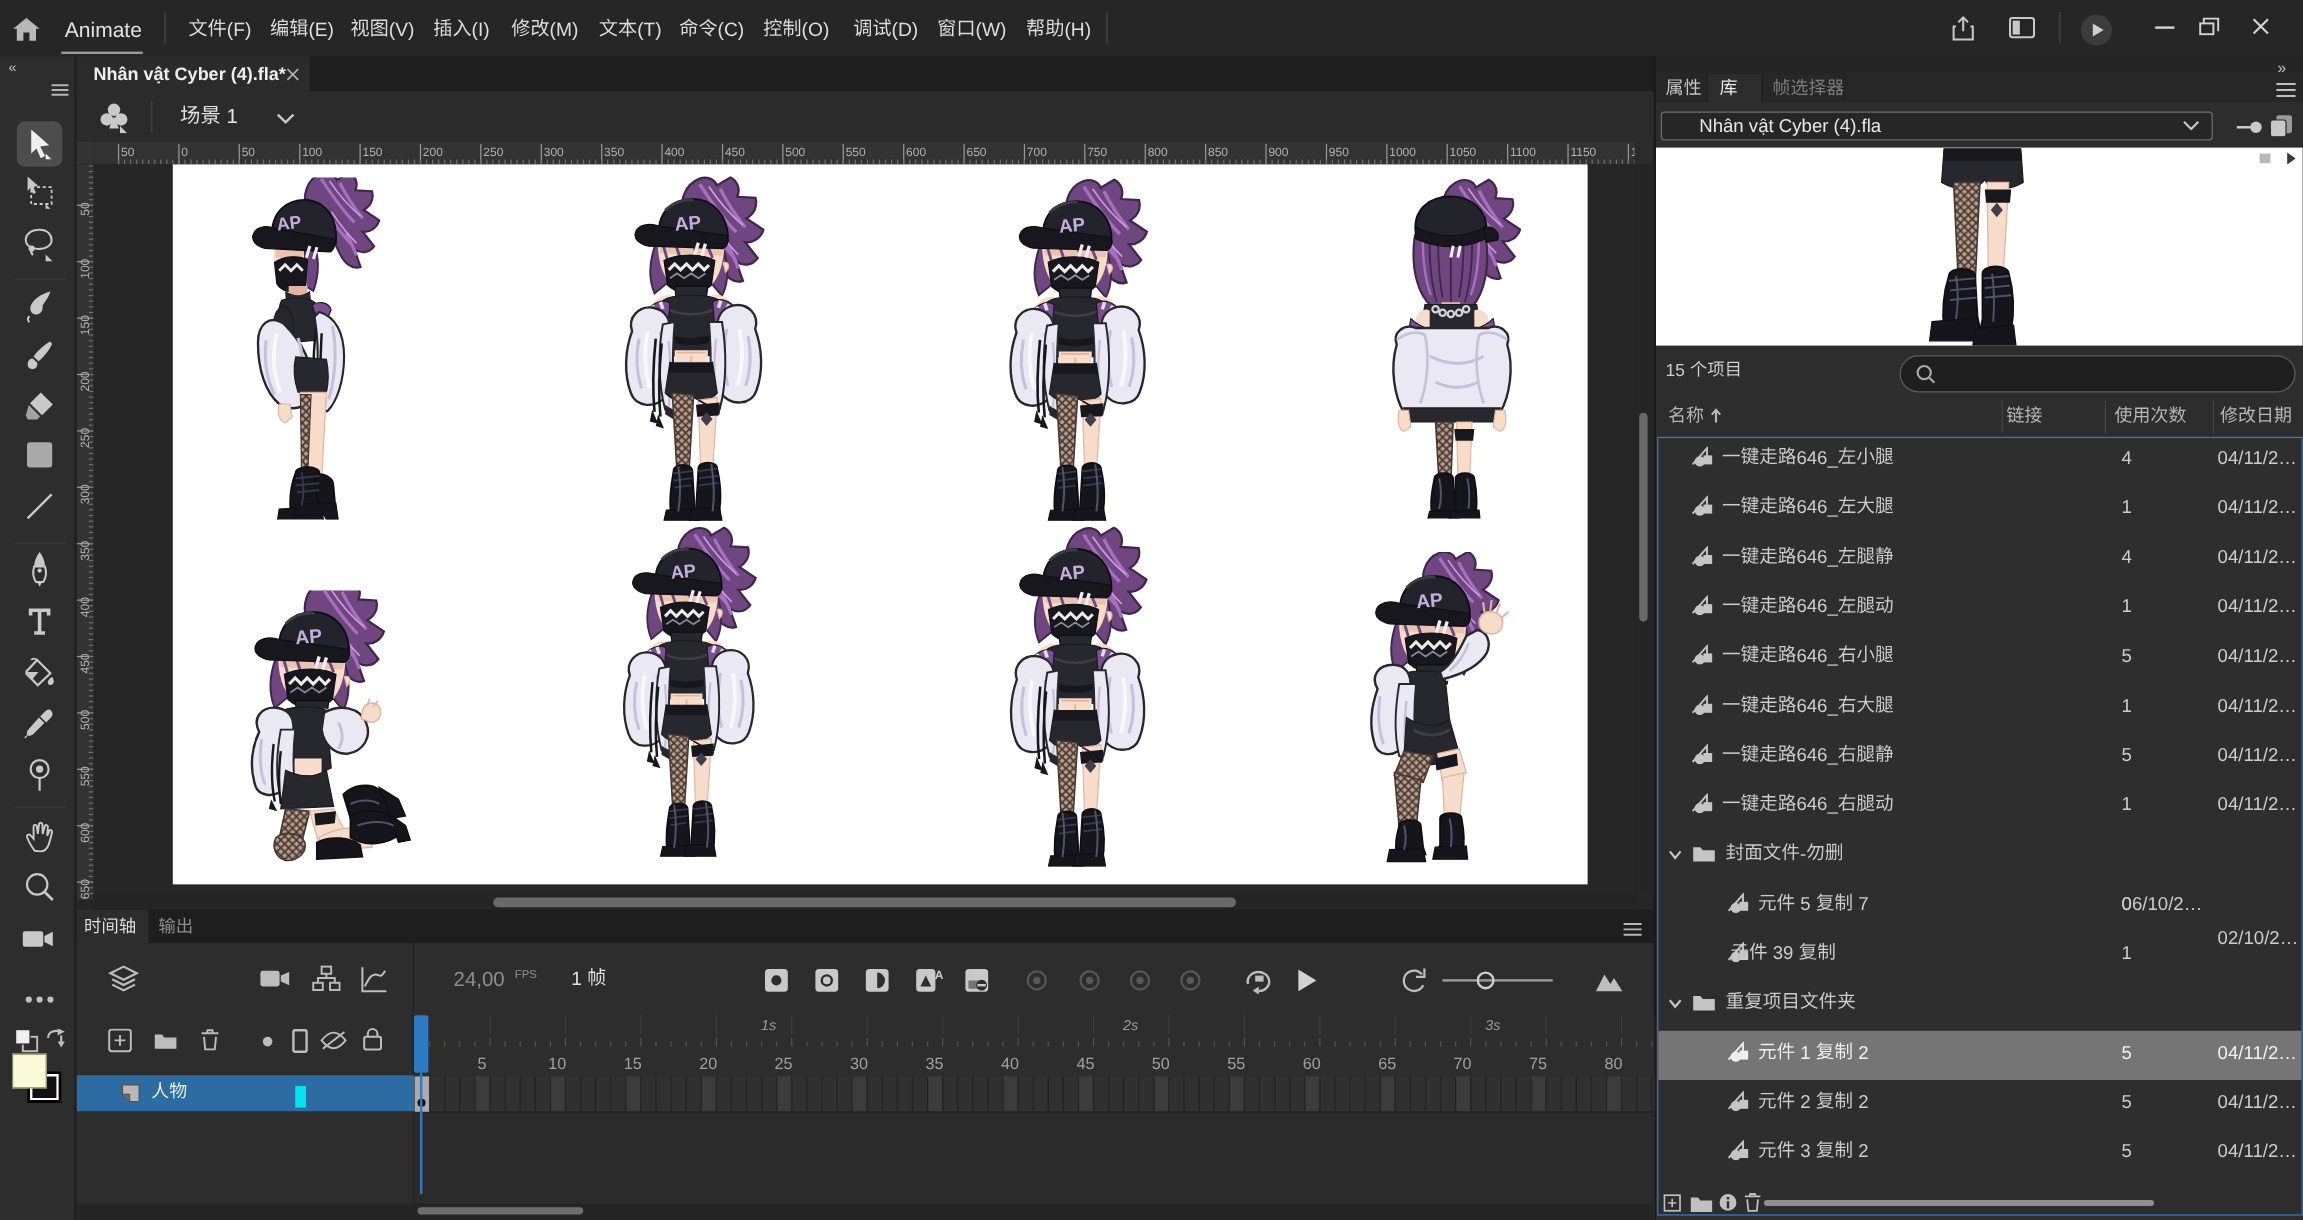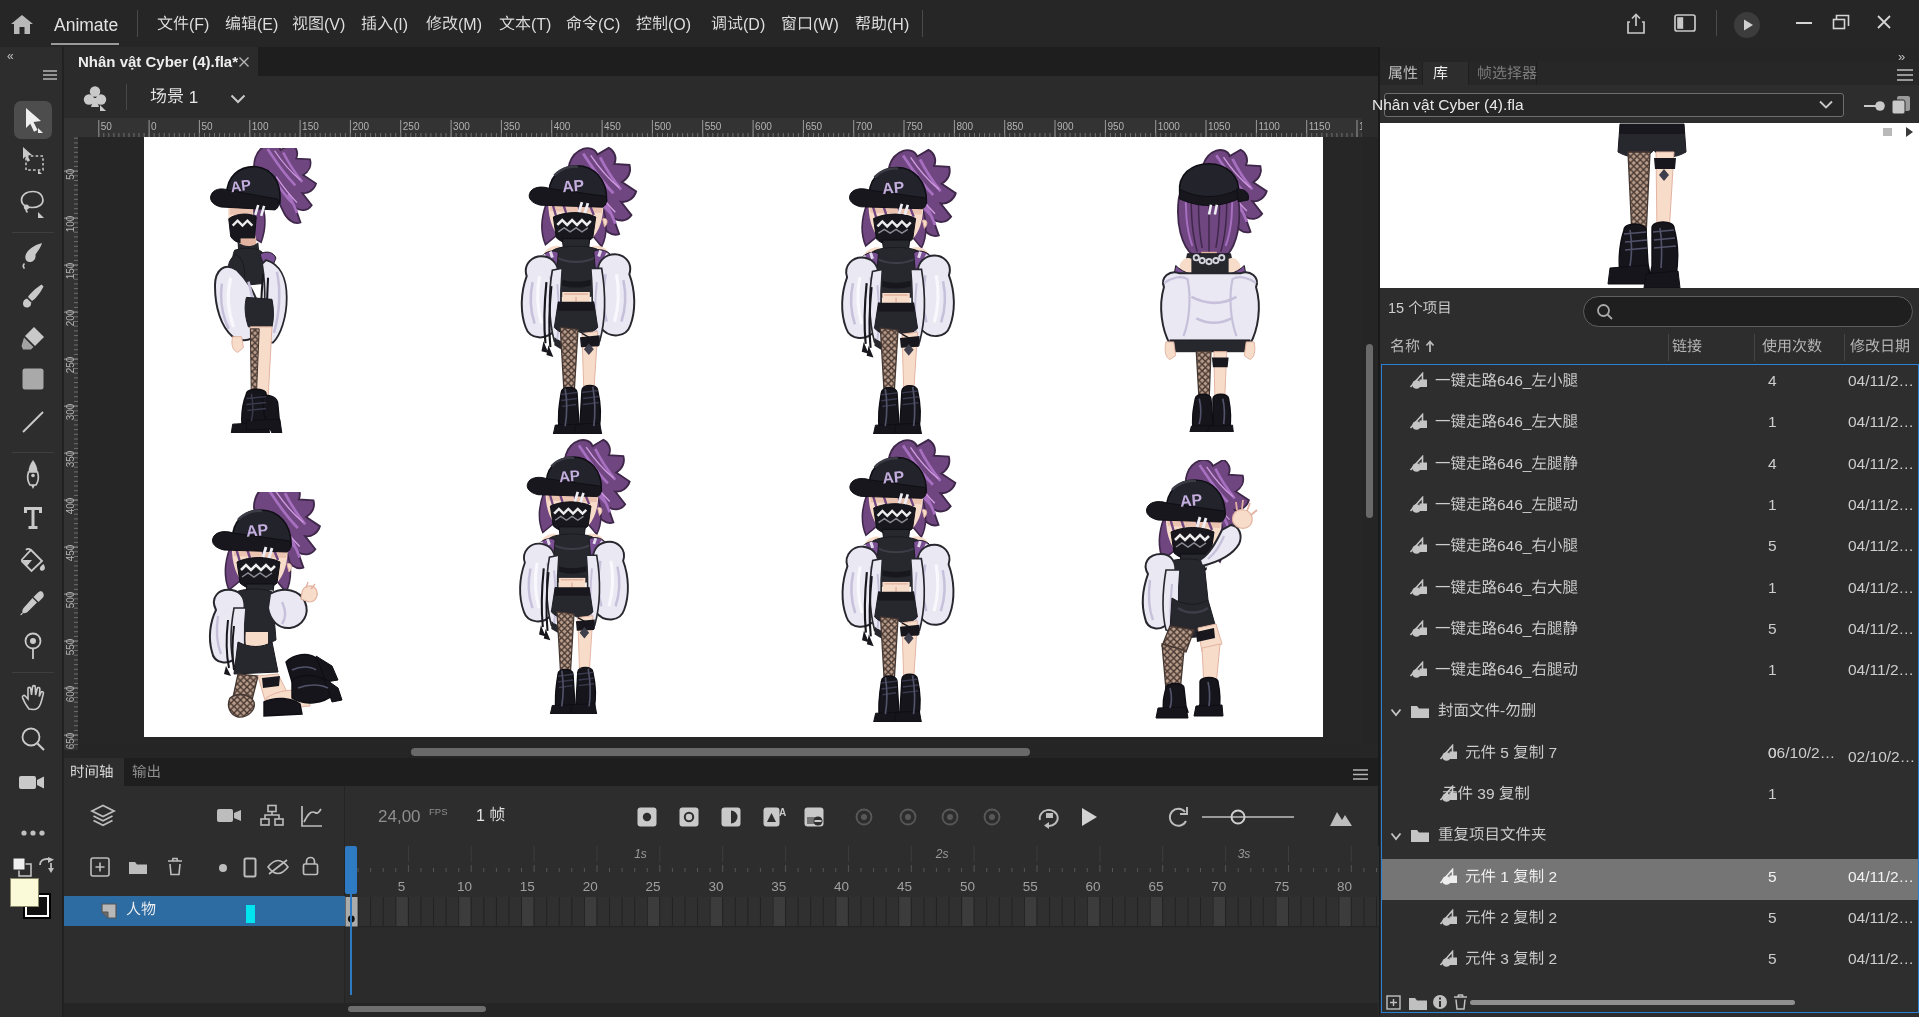--- a/index.html
+++ b/index.html
@@ -1092,21 +1092,21 @@
         <use href="#u62e9" transform="translate(30.0,0.0) scale(0.0150)"></use>
         <use href="#u5668" transform="translate(45.0,0.0) scale(0.0150)"></use>
       </svg></div>
     <svg class="abs" style="left:1896px;top:68px;" width="18" height="14" viewBox="0 0 18 14">
       <g stroke="#c0c0c0" stroke-width="1.7">
         <path d="M1 2 H17 M1 7 H17 M1 12 H17"></path>
       </g>
     </svg>
     <div class="abs" style="left:1380px;top:85px;width:539px;height:38px;background:#2d2d2d;"></div>
     <div class="abs" style="left:1384px;top:93px;width:460px;height:24px;background:#262626;border:1px solid #6e6e6e;border-radius:3px"></div>
-    <div style="position:absolute;left:1372px;top:96.0px;line-height:0"><svg width="154" height="19" viewBox="0 0 154 19" fill="#e8e8e8" style="overflow:visible">
+    <div style="position:absolute;left:1416px;top:96.0px;line-height:0"><svg width="154" height="19" viewBox="0 0 154 19" fill="#e8e8e8" style="overflow:visible">
         <text xml:space="preserve" x="0.0" y="14.3" font-size="15.5" font-family="Liberation Sans, sans-serif">Nhân vật Cyber (4).fla</text>
       </svg></div>
     <svg class="abs" style="left:1819px;top:100px;" width="14" height="9" viewBox="0 0 14 9">
       <path d="M1 1.5 L7 7.5 L13 1.5" stroke="#c9c9c9" stroke-width="1.8" fill="none"></path>
     </svg>
     <svg class="abs" style="left:1862px;top:99px;" width="24" height="14" viewBox="0 0 24 14">
       <path d="M2 7 L15 7" stroke="#c9c9c9" stroke-width="2"></path>
       <circle cx="18" cy="7" r="4.8" fill="#c9c9c9"></circle>
     </svg>
     <svg class="abs" style="left:1890px;top:95px;" width="22" height="21" viewBox="0 0 22 21">
@@ -1381,21 +1381,21 @@
     <div style="position:absolute;left:1442px;top:785.0px;line-height:0"><svg width="90" height="19" viewBox="0 0 90 19" fill="#cdcdcd" style="overflow:visible">
         <use href="#u5143" transform="translate(0.0,0.0) scale(0.0155)"></use>
         <use href="#u4ef6" transform="translate(15.5,0.0) scale(0.0155)"></use>
         <text xml:space="preserve" x="31.0" y="14.3" font-size="15.5" font-family="Liberation Sans, sans-serif"> 39 </text>
         <use href="#u590d" transform="translate(56.9,0.0) scale(0.0155)"></use>
         <use href="#u5236" transform="translate(72.4,0.0) scale(0.0155)"></use>
       </svg></div>
     <div style="position:absolute;left:1768.0px;top:785.0px;line-height:0"><svg width="11" height="19" viewBox="0 0 11 19" fill="#cdcdcd" style="overflow:visible">
         <text xml:space="preserve" x="0.0" y="14.3" font-size="15.5" font-family="Liberation Sans, sans-serif">1</text>
       </svg></div>
-    <div style="position:absolute;left:1848.0px;top:748px;line-height:0"><svg width="69" height="19" viewBox="0 0 69 19" fill="#cdcdcd" style="overflow:visible">
+    <div style="position:absolute;left:1848.0px;top:772px;line-height:0"><svg width="69" height="19" viewBox="0 0 69 19" fill="#cdcdcd" style="overflow:visible">
         <text xml:space="preserve" x="0.0" y="14.3" font-size="15.5" font-family="Liberation Sans, sans-serif">02/10/2…</text>
       </svg></div>
     <svg class="abs" style="left:1390px;top:832.3px;" width="12" height="9" viewBox="0 0 12 9">
       <path d="M1.5 1.5 L6 7 L10.5 1.5" stroke="#c5c5c5" stroke-width="1.8" fill="none"></path>
     </svg>
     <svg class="abs" style="left:1410px;top:827.3px;" width="20" height="17" viewBox="0 0 20 17">
       <path d="M1 3 L7 3 L9 5.5 L19 5.5 L19 15 L1 15 Z" fill="#c5c5c5"></path>
     </svg>
     <div style="position:absolute;left:1438.0px;top:826.3px;line-height:0"><svg width="110" height="19" viewBox="0 0 110 19" fill="#cdcdcd" style="overflow:visible">
         <use href="#u91cd" transform="translate(0.0,0.0) scale(0.0155)"></use>

